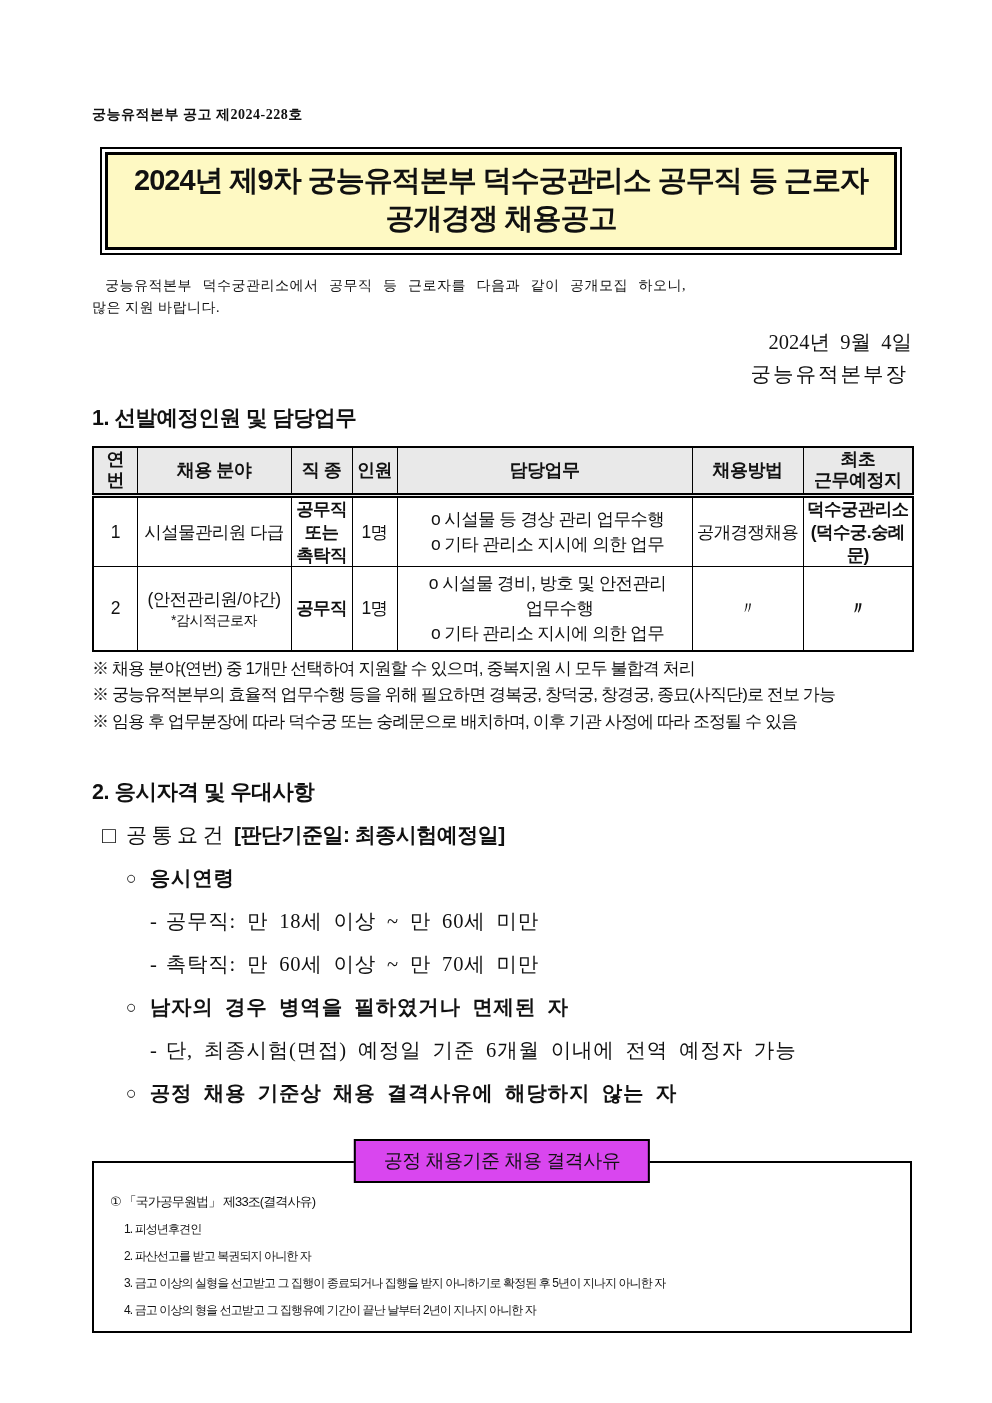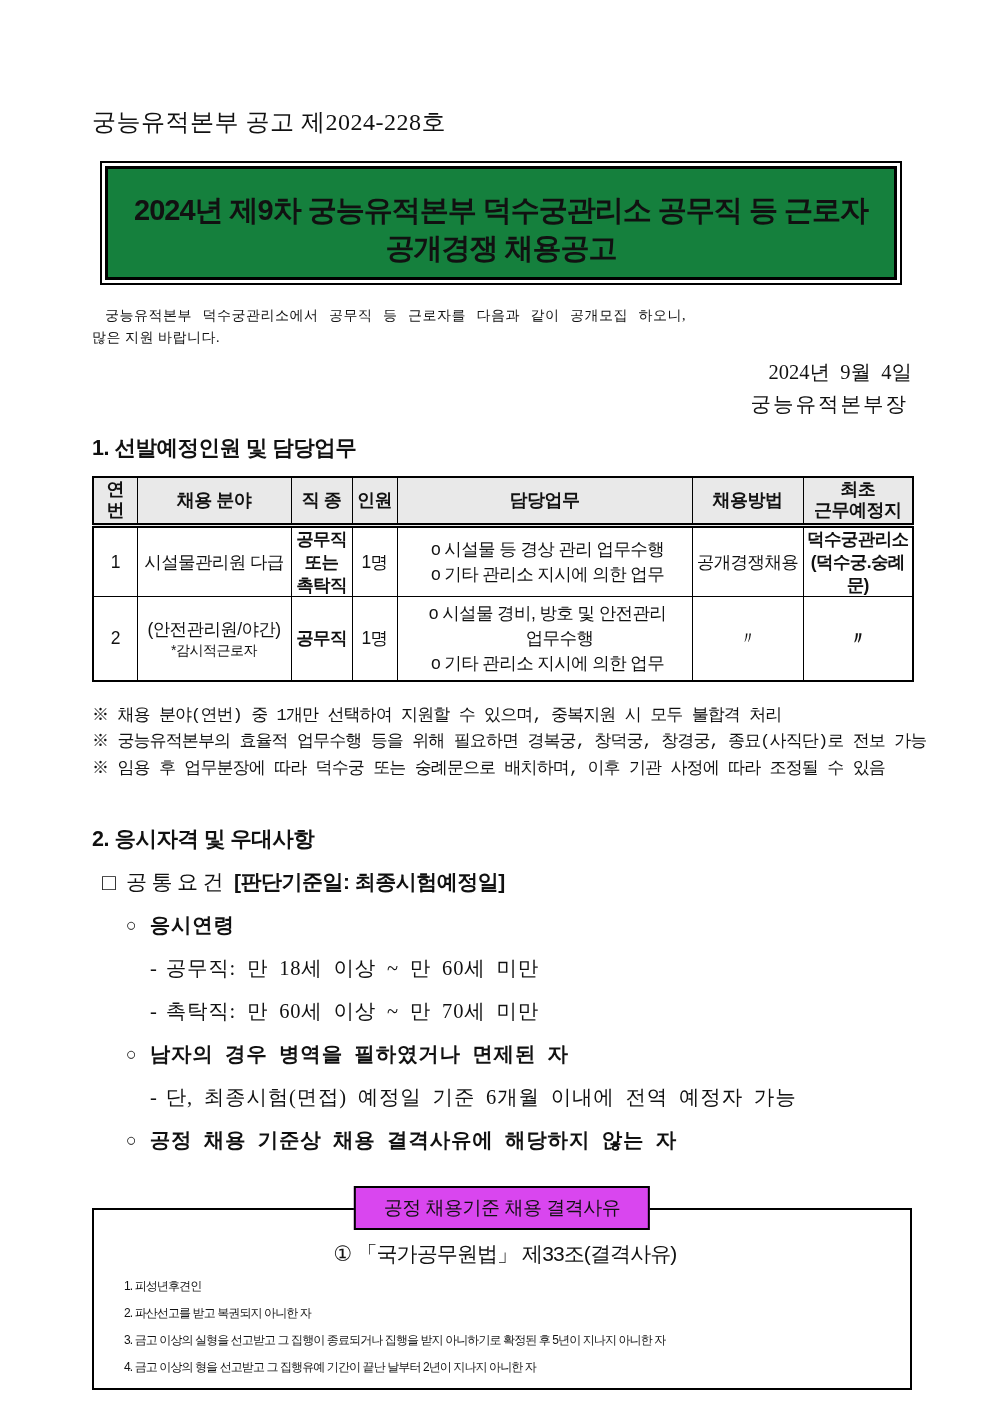--- a/index.html
+++ b/index.html
@@ -12,35 +12,36 @@
     background: #ffffff;
     color: #111;
     font-family: "Liberation Serif", "DejaVu Serif", serif;
     padding: 106px 80px 0 92px;
     overflow: hidden;
   }
   .gothic { font-family: "Liberation Sans", "DejaVu Sans", sans-serif; }
 
   
   .doc-number {
-    font-size: 24px;
+    font-size: 14px;
     letter-spacing: 0.5px;
+    font-weight: bold;
   }
 
   
   .title-box-outer {
     margin: 23px 10px 0 8px;
     border: 2px solid #000;
     padding: 3px;
   }
   .title-box-inner {
     border: 3px solid #000;
-    background: #15803d;
+    background: #fef9c3;
     text-align: center;
-    padding: 22px 4px 9px;
+    padding: 6px 4px 9px;
     font-family: "Liberation Sans", "DejaVu Sans", sans-serif;
     font-weight: 800;
     font-size: 29px;
     line-height: 1.32;
     letter-spacing: -1px;
   }
 
   
   .intro { margin-top: 20px; font-size: 14px; line-height: 1.62; }
   .intro-l1 { display: block; text-indent: 13px; word-spacing: 6.5px; letter-spacing: 0.5px; }
@@ -97,21 +98,21 @@
     padding-left: 24px;
     text-indent: -24px;
     white-space: pre-line;
     line-height: 1.42;
   }
   .field-note { display: block; font-size: 14px; letter-spacing: -0.5px; }
   .field-note:empty { display: none; }
   .ditto { font-size: 15px; }
 
   
-  .notes { margin-top: 21px; font-family: Liberation Mono, monospace; }
+  .notes { margin-top: 4px; font-family: Liberation Sans, sans-serif; }
   .note-line {
     font-size: 17px;
     letter-spacing: -0.9px;
     line-height: 1.56;
     white-space: nowrap;
   }
 
   
   .req { margin-top: 12px; }
   .req-head { margin-left: 10px; font-size: 21px; margin-top: 15px; }
@@ -148,21 +149,21 @@
     font-size: 19px;
     letter-spacing: -0.5px;
     white-space: nowrap;
     z-index: 2;
   }
   .disq-box {
     border: 2px solid #000;
     padding: 30px 10px 12px 16px;
     font-family: "Liberation Sans", "DejaVu Sans", sans-serif;
   }
-  .disq-law { font-size: 21px; letter-spacing: -0.9px; text-align: center; }
+  .disq-law { font-size: 13px; letter-spacing: -0.9px; }
   .disq-item {
     font-size: 12px;
     letter-spacing: -0.9px;
     margin: 10px 0 0 14px;
     white-space: nowrap;
   }
 </style>
 </head>
 <body>
 

